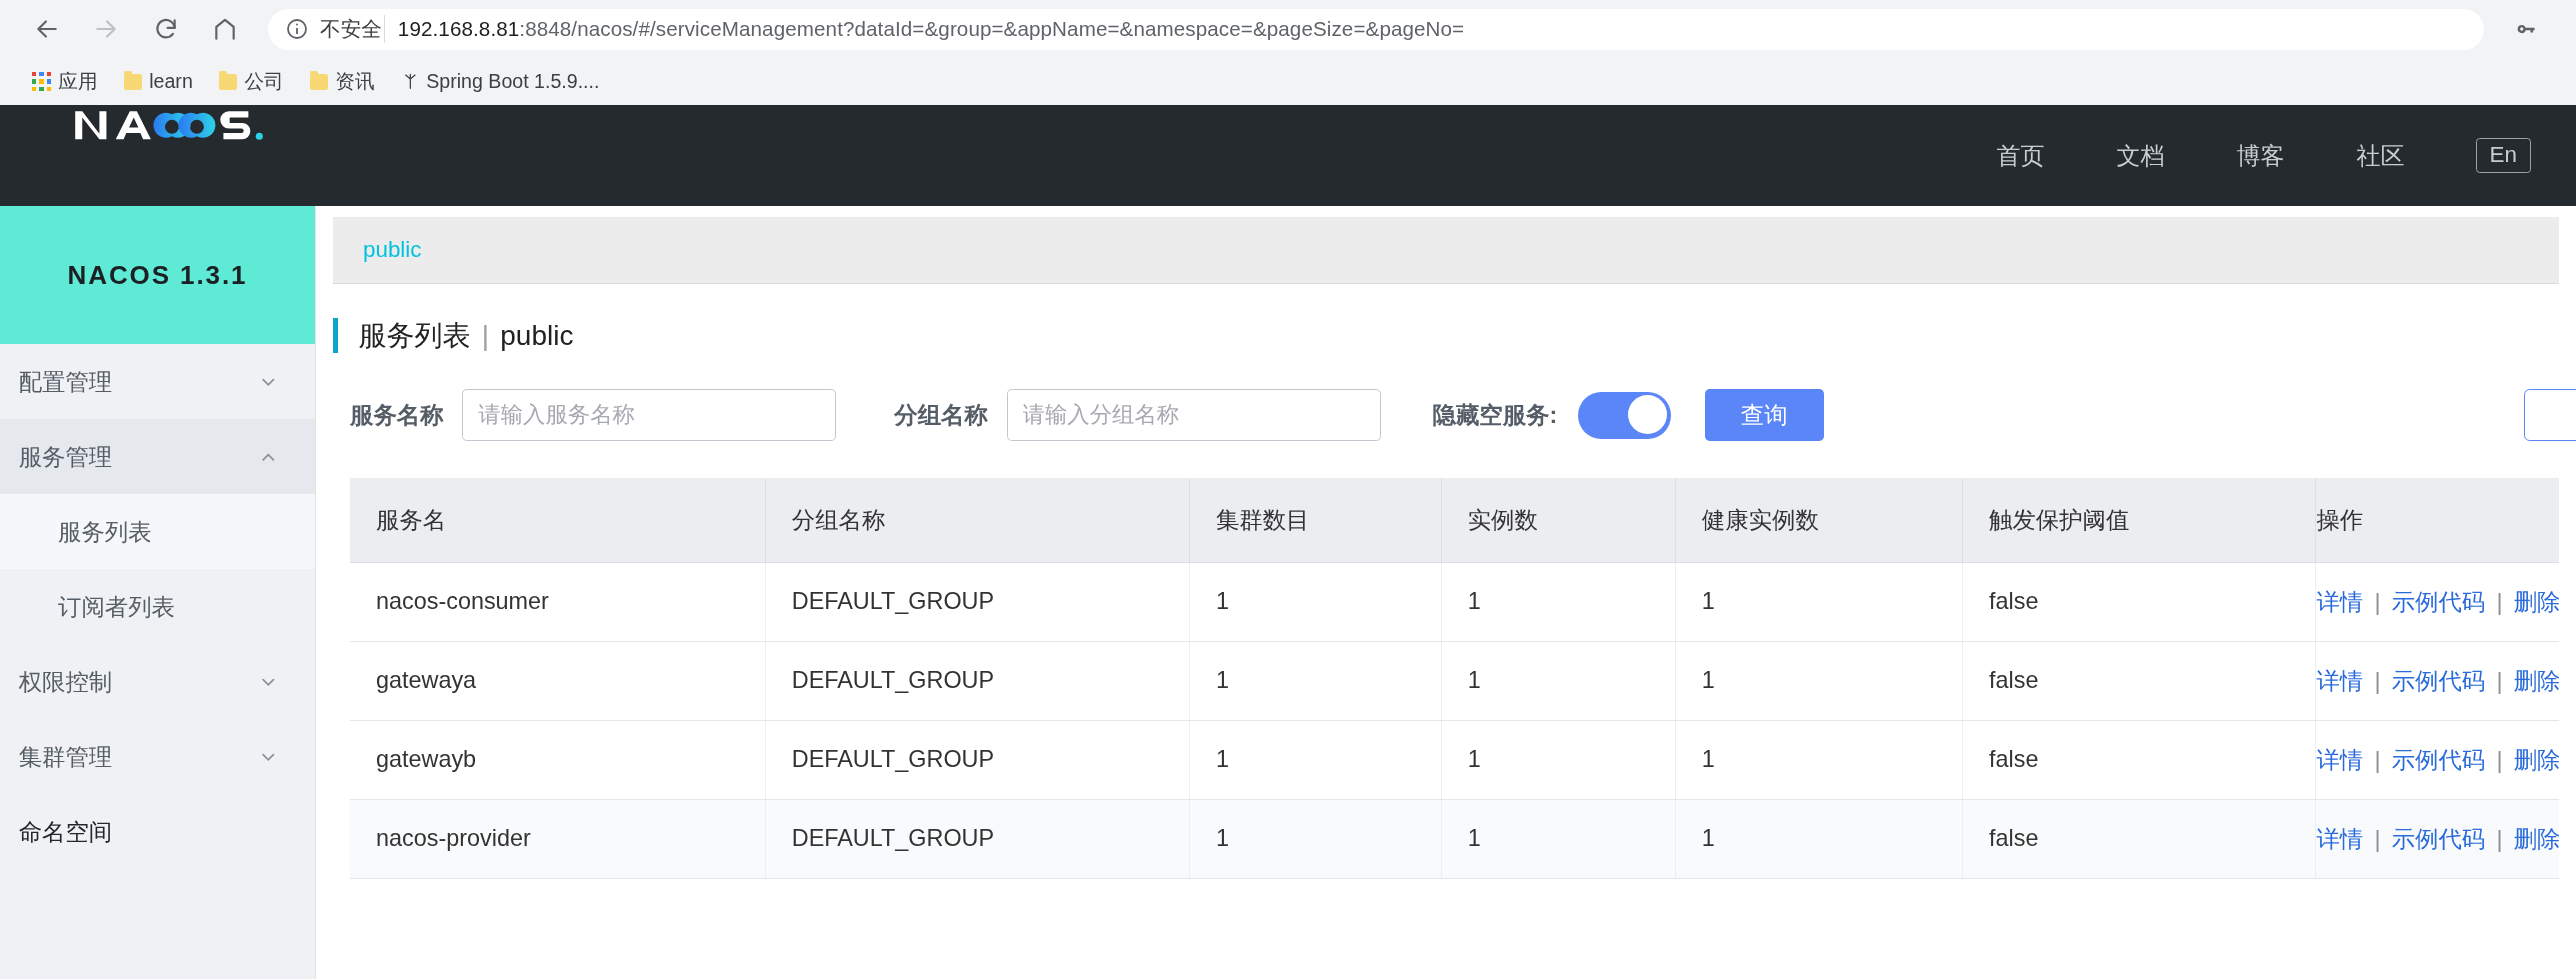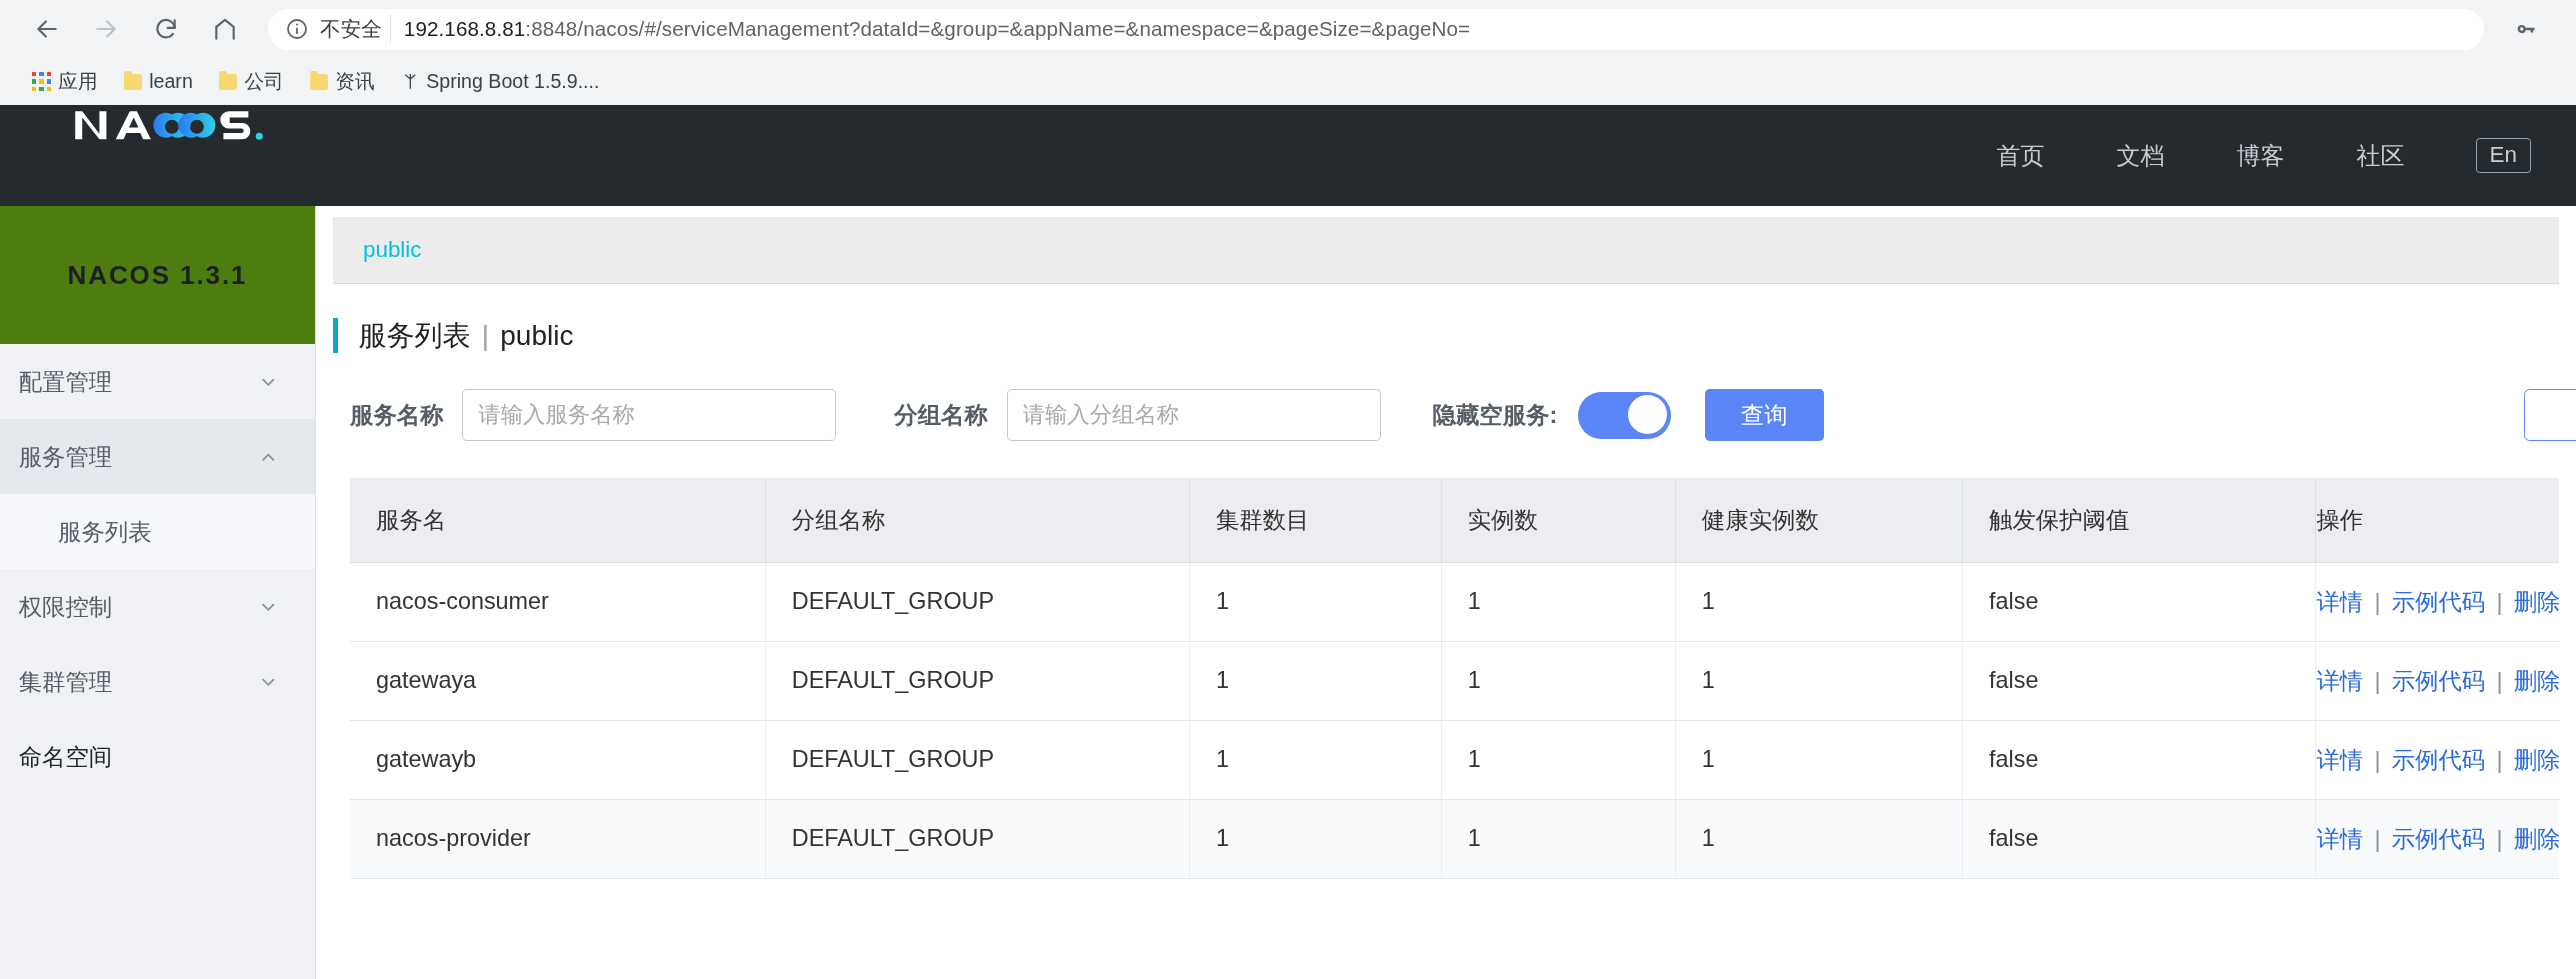--- a/index.html
+++ b/index.html
@@ -37,21 +37,21 @@
     align-items: center;
     padding: 0 17px;
     margin-left: 9.3px;
     margin-right: 13px;
     min-width: 0;
   }
   .info-icon { flex: 0 0 auto; margin-right: 11.2px; display: flex; }
   .security-text {
     font-size: 20.6px; color: #3c4043;
     white-space: nowrap;
-    padding-right: 8px;
+    padding-right: 2px;
     border-right: 0.9px solid #dadce0;
     margin-right: 13px;
     flex: 0 0 auto;
   }
   .url-text {
     font-size: 20.6px; color: #5f6368;
     white-space: nowrap; overflow: hidden;
     letter-spacing: 0.1px;
   }
   .url-text .host { color: #202124; }
@@ -116,21 +116,21 @@
 
   .sidebar {
     width: 316px;
     flex: 0 0 316px;
     background: #eff1f4;
     border-right: 0.9px solid #dfe3e8;
     display: flex; flex-direction: column;
   }
   .sidebar-title {
     height: 138px;
-    background: #4d7c0f;
+    background: #5eead4;
     display:flex; align-items:center; justify-content:center;
     font-size: 26px; font-weight: 700; color: #1c1f23;
     letter-spacing: 1.9px;
   }
   .side-item {
     height: 75px;
     display: flex; align-items: center; justify-content: space-between;
     padding: 0 36px 0 18.7px;
     font-size: 23.4px; color: #555d66;
   }
@@ -409,20 +409,23 @@
       <span class="chev">
         <svg width="20.6" height="20.6" viewBox="0 0 24 24" fill="none" stroke="#8a9097" stroke-width="2" stroke-linecap="round">
             <polyline points="6 15 12 9 18 15"></polyline>
           </svg>
       </span>
     </div>
 
     <div class="side-sub active">
       <span>服务列表</span>
     </div>
+    <div class="side-sub">
+      <span>订阅者列表</span>
+    </div>
 
     <div class="side-item">
       <span>权限控制</span>
       <span class="chev">
         <svg width="20.6" height="20.6" viewBox="0 0 24 24" fill="none" stroke="#8a9097" stroke-width="2" stroke-linecap="round">
             <polyline points="6 9 12 15 18 9"></polyline>
           </svg>
       </span>
     </div>
 

